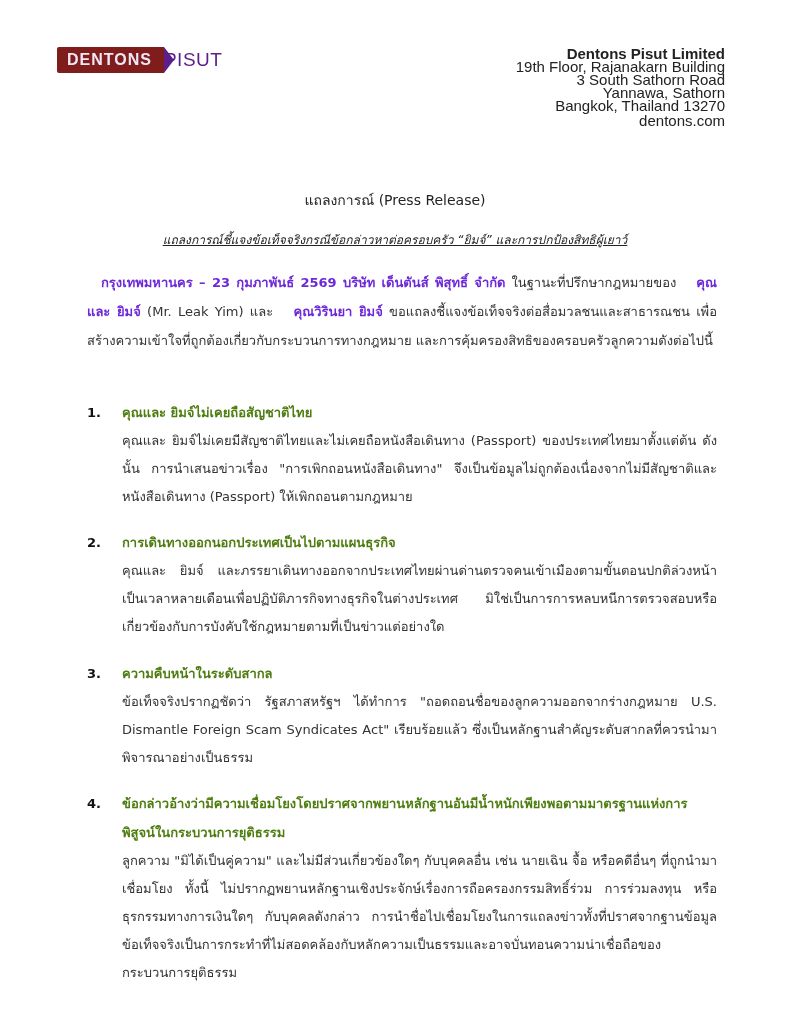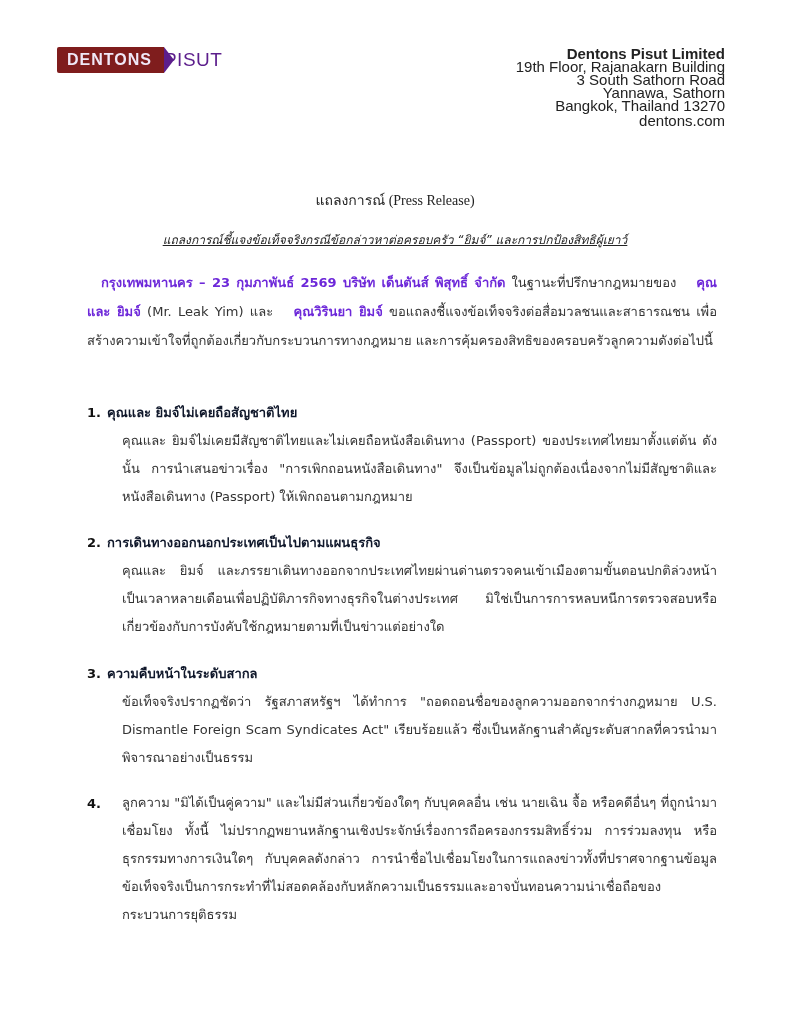--- a/index.html
+++ b/index.html
@@ -8,29 +8,29 @@
 
     .logo { position: absolute; left: 57px; top: 47px; height: 26px; display: flex; align-items: center; }
     .logo-box { position: relative; height: 26px; background: #7f1d1d; color: #f0e8f7; font-family: "Liberation Sans", sans-serif; font-weight: bold; font-size: 16px; letter-spacing: 1px; line-height: 26px; padding: 0 12px 0 10px; border-radius: 2px 0 0 2px; }
     .logo-box::after { content: ""; position: absolute; right: -10px; top: 0; width: 0; height: 0; border-top: 13px solid transparent; border-bottom: 13px solid transparent; border-left: 10px solid #5c1e8c; }
     .logo-pisut { margin-left: 0; color: #5c1e8c; font-family: "Liberation Sans", sans-serif; font-weight: normal; font-size: 19px; letter-spacing: 0.5px; }
 
     .address { position: absolute; right: 65px; top: 47px; text-align: right; font-family: "Liberation Sans", sans-serif; font-size: 15px; line-height: 13px; color: #222; }
     .address .company { font-weight: bold; }
     .address .site { margin-top: 2px; }
 
-    .doc-title { position: absolute; left: 0; width: 790px; top: 189px; text-align: center; font-size: 14px; color: #222; font-family: Liberation Serif, serif; }
+    .doc-title { position: absolute; left: 0; width: 790px; top: 189px; text-align: center; font-size: 14px; color: #222; }
     .doc-subtitle { position: absolute; left: 0; width: 790px; top: 230px; text-align: center; font-size: 12px; font-style: italic; text-decoration: underline; color: #222; }
 
     .intro { position: absolute; left: 87px; width: 630px; top: 268px; font-size: 13px; line-height: 29px; color: #333; text-align: justify; }
     .intro b { color: #6d28d9; margin-left: 14px; }
 
     .item { position: absolute; left: 87px; width: 630px; font-size: 13px; color: #333; }
     .item .num { position: absolute; left: 0; top: 0; font-weight: bold; color: #111; line-height: 29px; }
-    .item .heading { margin-left: 20px; font-weight: bold; color: #0f172a; line-height: 29px; }
+    .item .heading { margin-left: 35px; font-weight: bold; color: #4d7c0f; line-height: 29px; }
     .item .body { margin-left: 35px; line-height: 28px; text-align: justify; }
   </style>
 </head>
 <body>
 
 <div class="logo">
   <div class="logo-box">DENTONS</div>
   <div class="logo-pisut">PISUT</div>
 </div>
 
@@ -63,14 +63,15 @@
 </div>
 
 <div class="item" style="top:659px;">
   <div class="num">3.</div>
   <div class="heading">ความคืบหน้าในระดับสากล</div>
   <div class="body">ข้อเท็จจริงปรากฏชัดว่า รัฐสภาสหรัฐฯ ได้ทำการ "ถอดถอนชื่อของลูกความออกจากร่างกฎหมาย U.S. Dismantle Foreign Scam Syndicates Act" เรียบร้อยแล้ว ซึ่งเป็นหลักฐานสำคัญระดับสากลที่ควรนำมาพิจารณาอย่างเป็นธรรม</div>
 </div>
 
 <div class="item" style="top:789px;">
   <div class="num">4.</div>
+  <div class="heading">ข้อกล่าวอ้างว่ามีความเชื่อมโยงโดยปราศจากพยานหลักฐานอันมีน้ำหนักเพียงพอตามมาตรฐานแห่งการพิสูจน์ในกระบวนการยุติธรรม</div>
   <div class="body">ลูกความ "มิได้เป็นคู่ความ" และไม่มีส่วนเกี่ยวข้องใดๆ กับบุคคลอื่น เช่น นายเฉิน จื้อ หรือคดีอื่นๆ ที่ถูกนำมาเชื่อมโยง ทั้งนี้ ไม่ปรากฏพยานหลักฐานเชิงประจักษ์เรื่องการถือครองกรรมสิทธิ์ร่วม การร่วมลงทุน หรือธุรกรรมทางการเงินใดๆ กับบุคคลดังกล่าว การนำชื่อไปเชื่อมโยงในการแถลงข่าวทั้งที่ปราศจากฐานข้อมูลข้อเท็จจริงเป็นการกระทำที่ไม่สอดคล้องกับหลักความเป็นธรรมและอาจบั่นทอนความน่าเชื่อถือของกระบวนการยุติธรรม</div>
 </div>
 
 </body></html>

